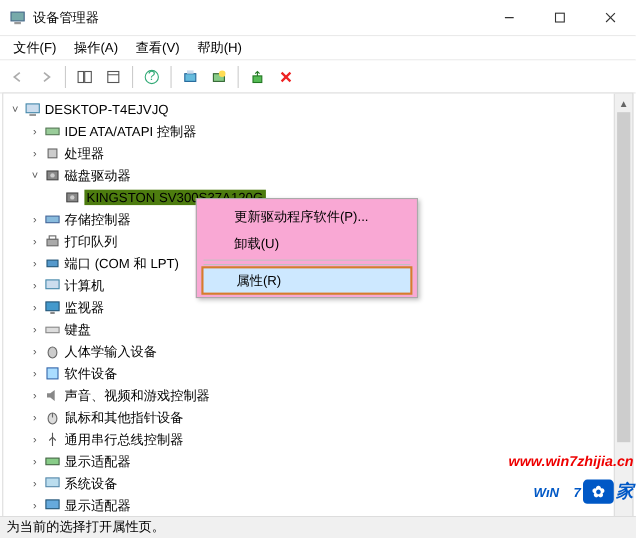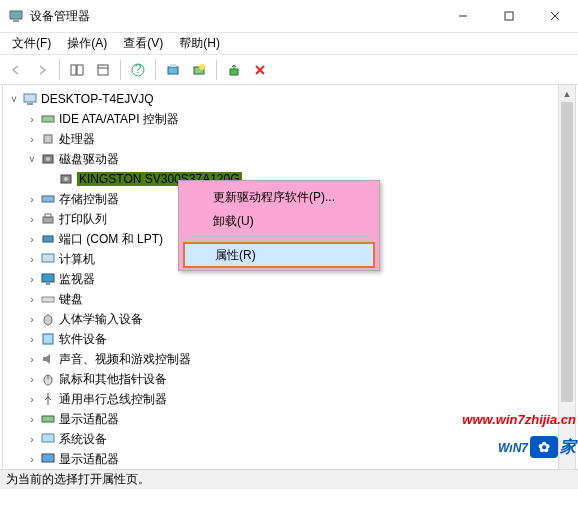--- a/index.html
+++ b/index.html
@@ -35,21 +35,21 @@
 
 .scrollbar { position: absolute; right: 0; top: 0; bottom: 0; width: 17px; background: #f0f0f0; border-left: 1px solid #ddd; }
 .sbtn { height: 17px; display:flex;align-items:center;justify-content:center;color:#666;font-size:9px;}
 .sthumb { position:absolute; top:17px; left:2px; right:2px; height:300px; background:#cdcdcd;}
 
 .statusbar { position: absolute; bottom: 16px; left: 0; right: 0; height: 20px; background: #f0f0f0; border-top: 1px solid #ddd; display: flex; align-items: center; padding: 0 6px; }
 
 .watermark { position: absolute; right: 2px; bottom: 46px; text-align: right; pointer-events: none; }
 .watermark .url { color: #e00; font-weight: bold; font-size: 13px; font-style: italic; }
 .watermark .logo { font-size: 28px; font-weight: bold; font-style: italic; color: #0058c6; }
-.watermark .logo .w7 { color:#0058c6;} 
+.watermark .logo .w7 { color:#0058c6;margin-left:13px;} 
 .watermark .logo .badge { display:inline-flex;width:28px;height:22px;background:#0058c6;border-radius:4px;align-items:center;justify-content:center;color:#fff;font-size:14px;font-style:normal;margin-left:2px;}
 .watermark .logo .han{font-size:16px;color:#0058c6;margin-left:2px;}
 </style>
 </head>
 <body>
 
 <div class="titlebar">
   <span class="appicon">
     <svg width="16" height="16" viewBox="0 0 16 16">
         <rect x="2" y="3" width="12" height="8" fill="#7aa" stroke="#468"></rect>

